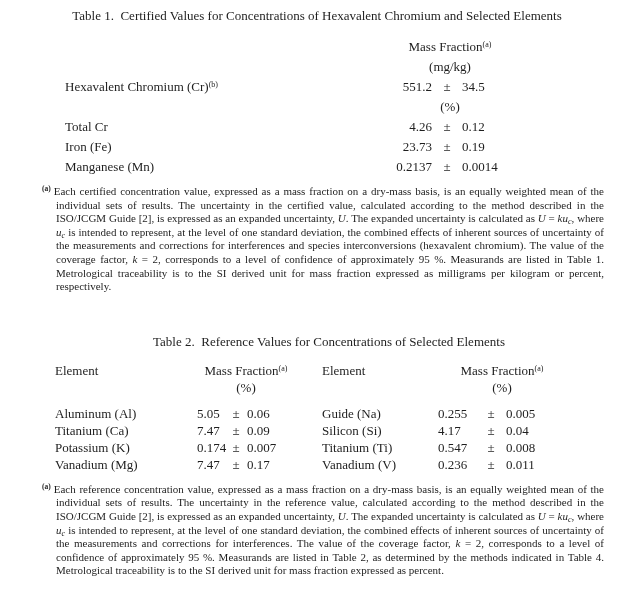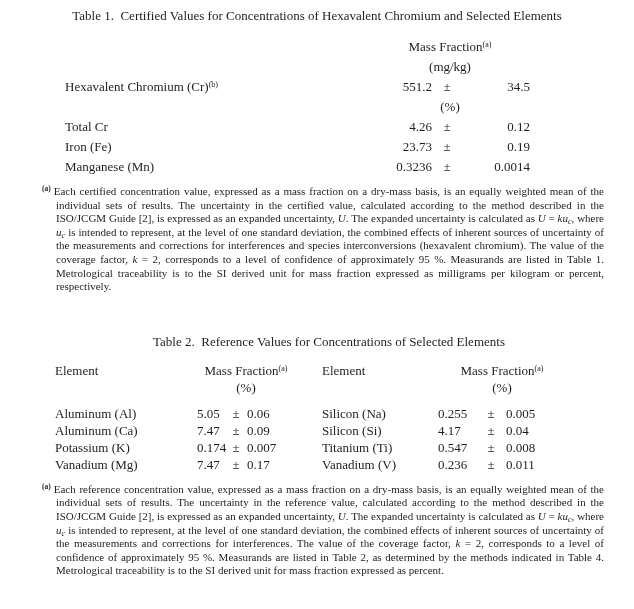--- a/index.html
+++ b/index.html
@@ -33,21 +33,21 @@
     grid-template-columns: 305px 62px 30px 68px;
     margin-left: 65px;
     margin-top: 13px;
     font-size: 13px;
     line-height: 20px;
   }
   .t1grid .row { display: contents; }
   .t1grid .span3 { grid-column: 2 / 5; text-align: center; }
   .t1grid .val { text-align: right; }
   .t1grid .pm  { text-align: center; }
-  .t1grid .unc { text-align: right; }
+  .t1grid .unc { text-align: left; }
 
   
   .t2grid {
     display: grid;
     grid-template-columns: 142px 28px 22px 48px 27px 116px 38px 30px 60px;
     margin-left: 55px;
     margin-top: 12px;
     font-size: 13px;
     line-height: 17px;
   }
@@ -113,21 +113,21 @@
       <div class="cell unc">0.12</div>
     </div>
     <div class="row">
       <div class="cell"><span>Iron (Fe)</span></div>
       <div class="cell val">23.73</div>
       <div class="cell pm">±</div>
       <div class="cell unc">0.19</div>
     </div>
     <div class="row">
       <div class="cell"><span>Manganese (Mn)</span></div>
-      <div class="cell val">0.3236</div>
+      <div class="cell val">0.2137</div>
       <div class="cell pm">±</div>
       <div class="cell unc">0.0014</div>
     </div>
   </div>
 
   <div class="footnote fn-first">
     <sup class="fn-marker">(a)</sup><span class="fn-body"><span>Each certified concentration value, expressed as a mass fraction on a dry-mass basis, is an equally weighted mean of the individual sets of results.  The uncertainty in the certified value, calculated according to the method described in the ISO/JCGM Guide [2], is expressed as an expanded uncertainty, </span><span class="seg-italic">U</span><span>.  The expanded uncertainty is calculated as </span><span class="seg-italic">U</span><span> = </span><span class="seg-italic">ku</span><span class="seg-italic-sub">c</span><span>, where </span><span class="seg-italic">u</span><span class="seg-italic-sub">c</span><span> is intended to represent, at the level of one standard deviation, the combined effects of inherent sources of uncertainty of the measurements and corrections for interferences and species interconversions (hexavalent chromium).  The value of the coverage factor, </span><span class="seg-italic">k</span><span> = 2, corresponds to a level of confidence of approximately 95 %.  Measurands are listed in Table 1.  Metrological traceability is to the SI derived unit for mass fraction expressed as milligrams per kilogram or percent, respectively.</span></span>
   </div>
 
   <div class="doc-title title2">Table 2.  Reference Values for Concentrations of Selected Elements</div>
@@ -148,27 +148,27 @@
       <div class="cell span-r">(%)</div>
     </div>
     <div class="rowspacer"></div>
 
     <div class="row">
       <div class="cell">Aluminum (Al)</div>
       <div class="cell">5.05</div>
       <div class="cell pm">±</div>
       <div class="cell">0.06</div>
       <div class="cell"></div>
-      <div class="cell">Silicon (Na)</div>
+      <div class="cell">Guide (Na)</div>
       <div class="cell">0.255</div>
       <div class="cell pm">±</div>
       <div class="cell">0.005</div>
     </div>
     <div class="row">
-      <div class="cell">Aluminum (Ca)</div>
+      <div class="cell">Titanium (Ca)</div>
       <div class="cell">7.47</div>
       <div class="cell pm">±</div>
       <div class="cell">0.09</div>
       <div class="cell"></div>
       <div class="cell">Silicon (Si)</div>
       <div class="cell">4.17</div>
       <div class="cell pm">±</div>
       <div class="cell">0.04</div>
     </div>
     <div class="row">

